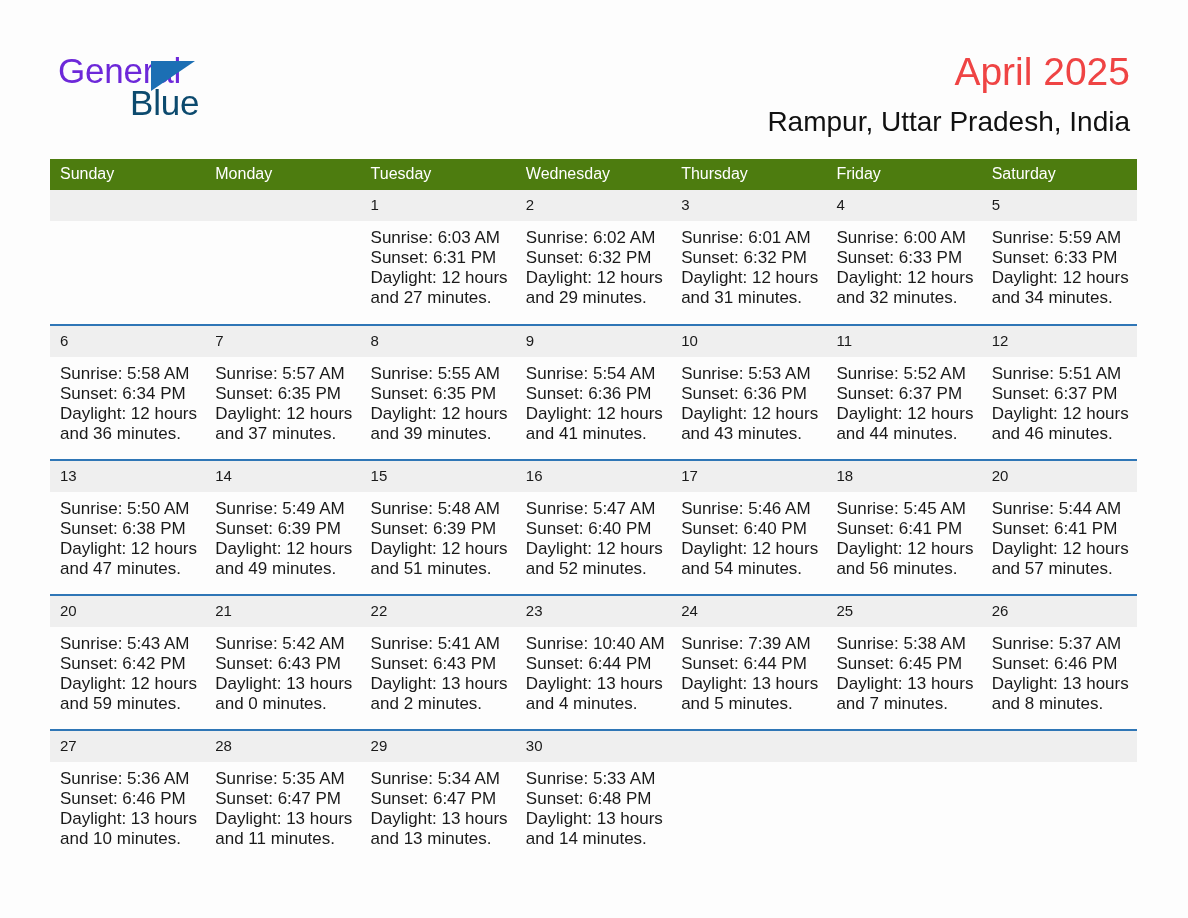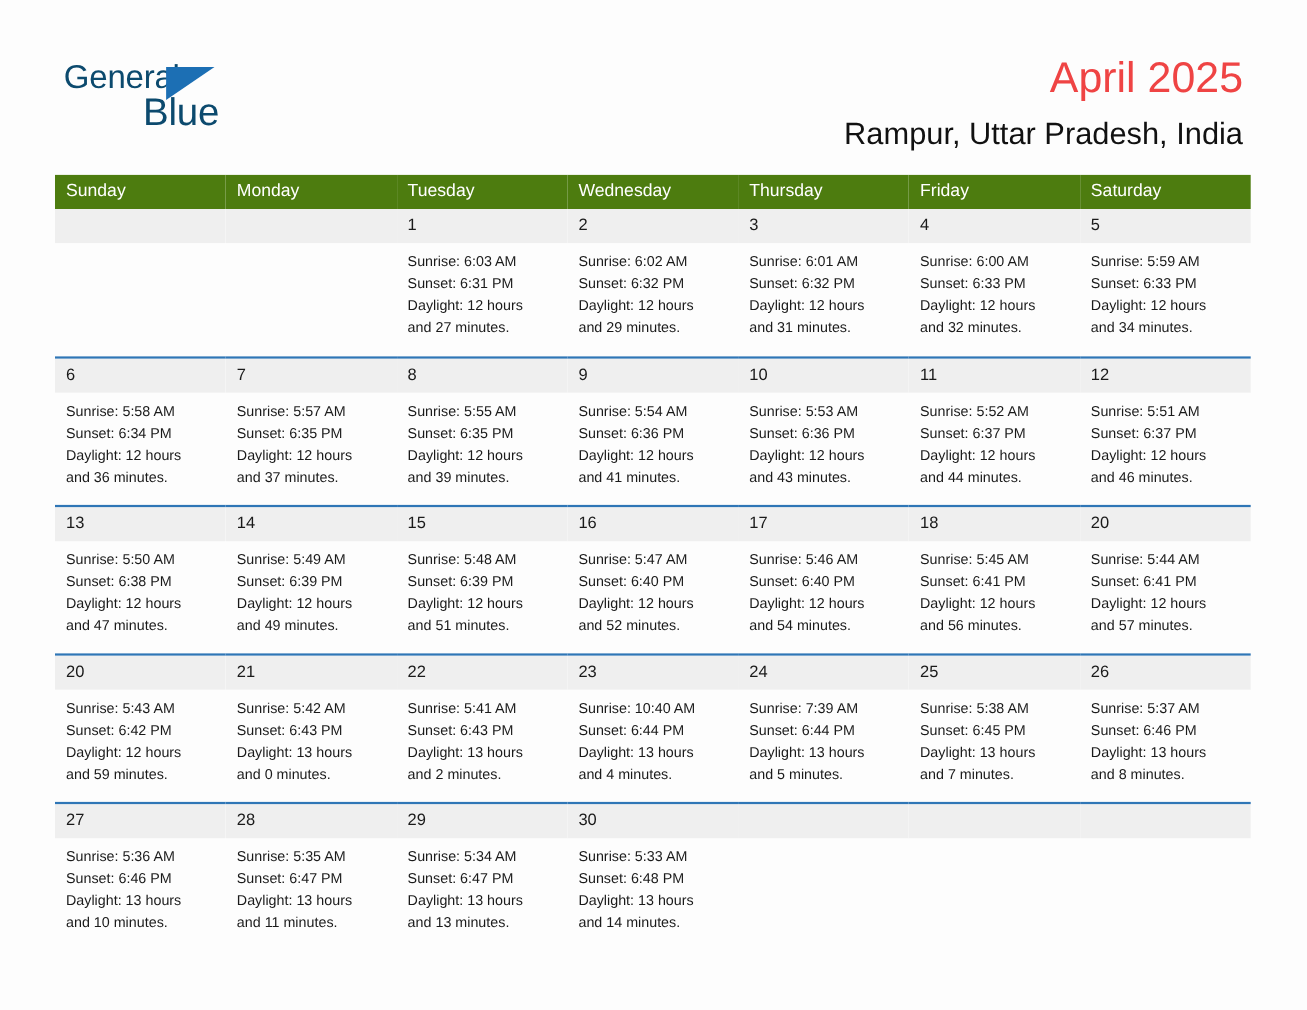--- a/index.html
+++ b/index.html
@@ -30,23 +30,23 @@
   .logo {
     position: absolute;
     left: 58px;
     top: 52px;
     width: 240px;
     height: 70px;
   }
   .logo-general {
     position: absolute;
     left: 0; top: 0;
-    font-size: 30px;
+    font-size: 35px;
     line-height: 38px;
-    color: #0c4a6e;
+    color: #6d28d9;
     letter-spacing: -0.2px;
     font-weight: 400;
   }
   .logo-blue {
     position: absolute;
     left: 72px; top: 32px;
     font-size: 35px;
     line-height: 38px;
     color: #0c4a6e;
     letter-spacing: -0.2px;
@@ -122,21 +122,21 @@
     font-size: 15px;
     line-height: 18px;
     color: #1a1a1a;
     padding: 6px 0 7px 10px;
     height: 31px;
   }
   .daynum.empty { color: transparent; }
 
   .details {
     padding: 7px 10px 0 10px;
-    font-size: 13px;
+    font-size: 17px;
     line-height: 20px;
     color: #1a1a1a;
   }
   .details div { white-space: nowrap; }
 
   td.blank .daynum { background: #efefef; }
 </style>
 </head>
 <body>
 

